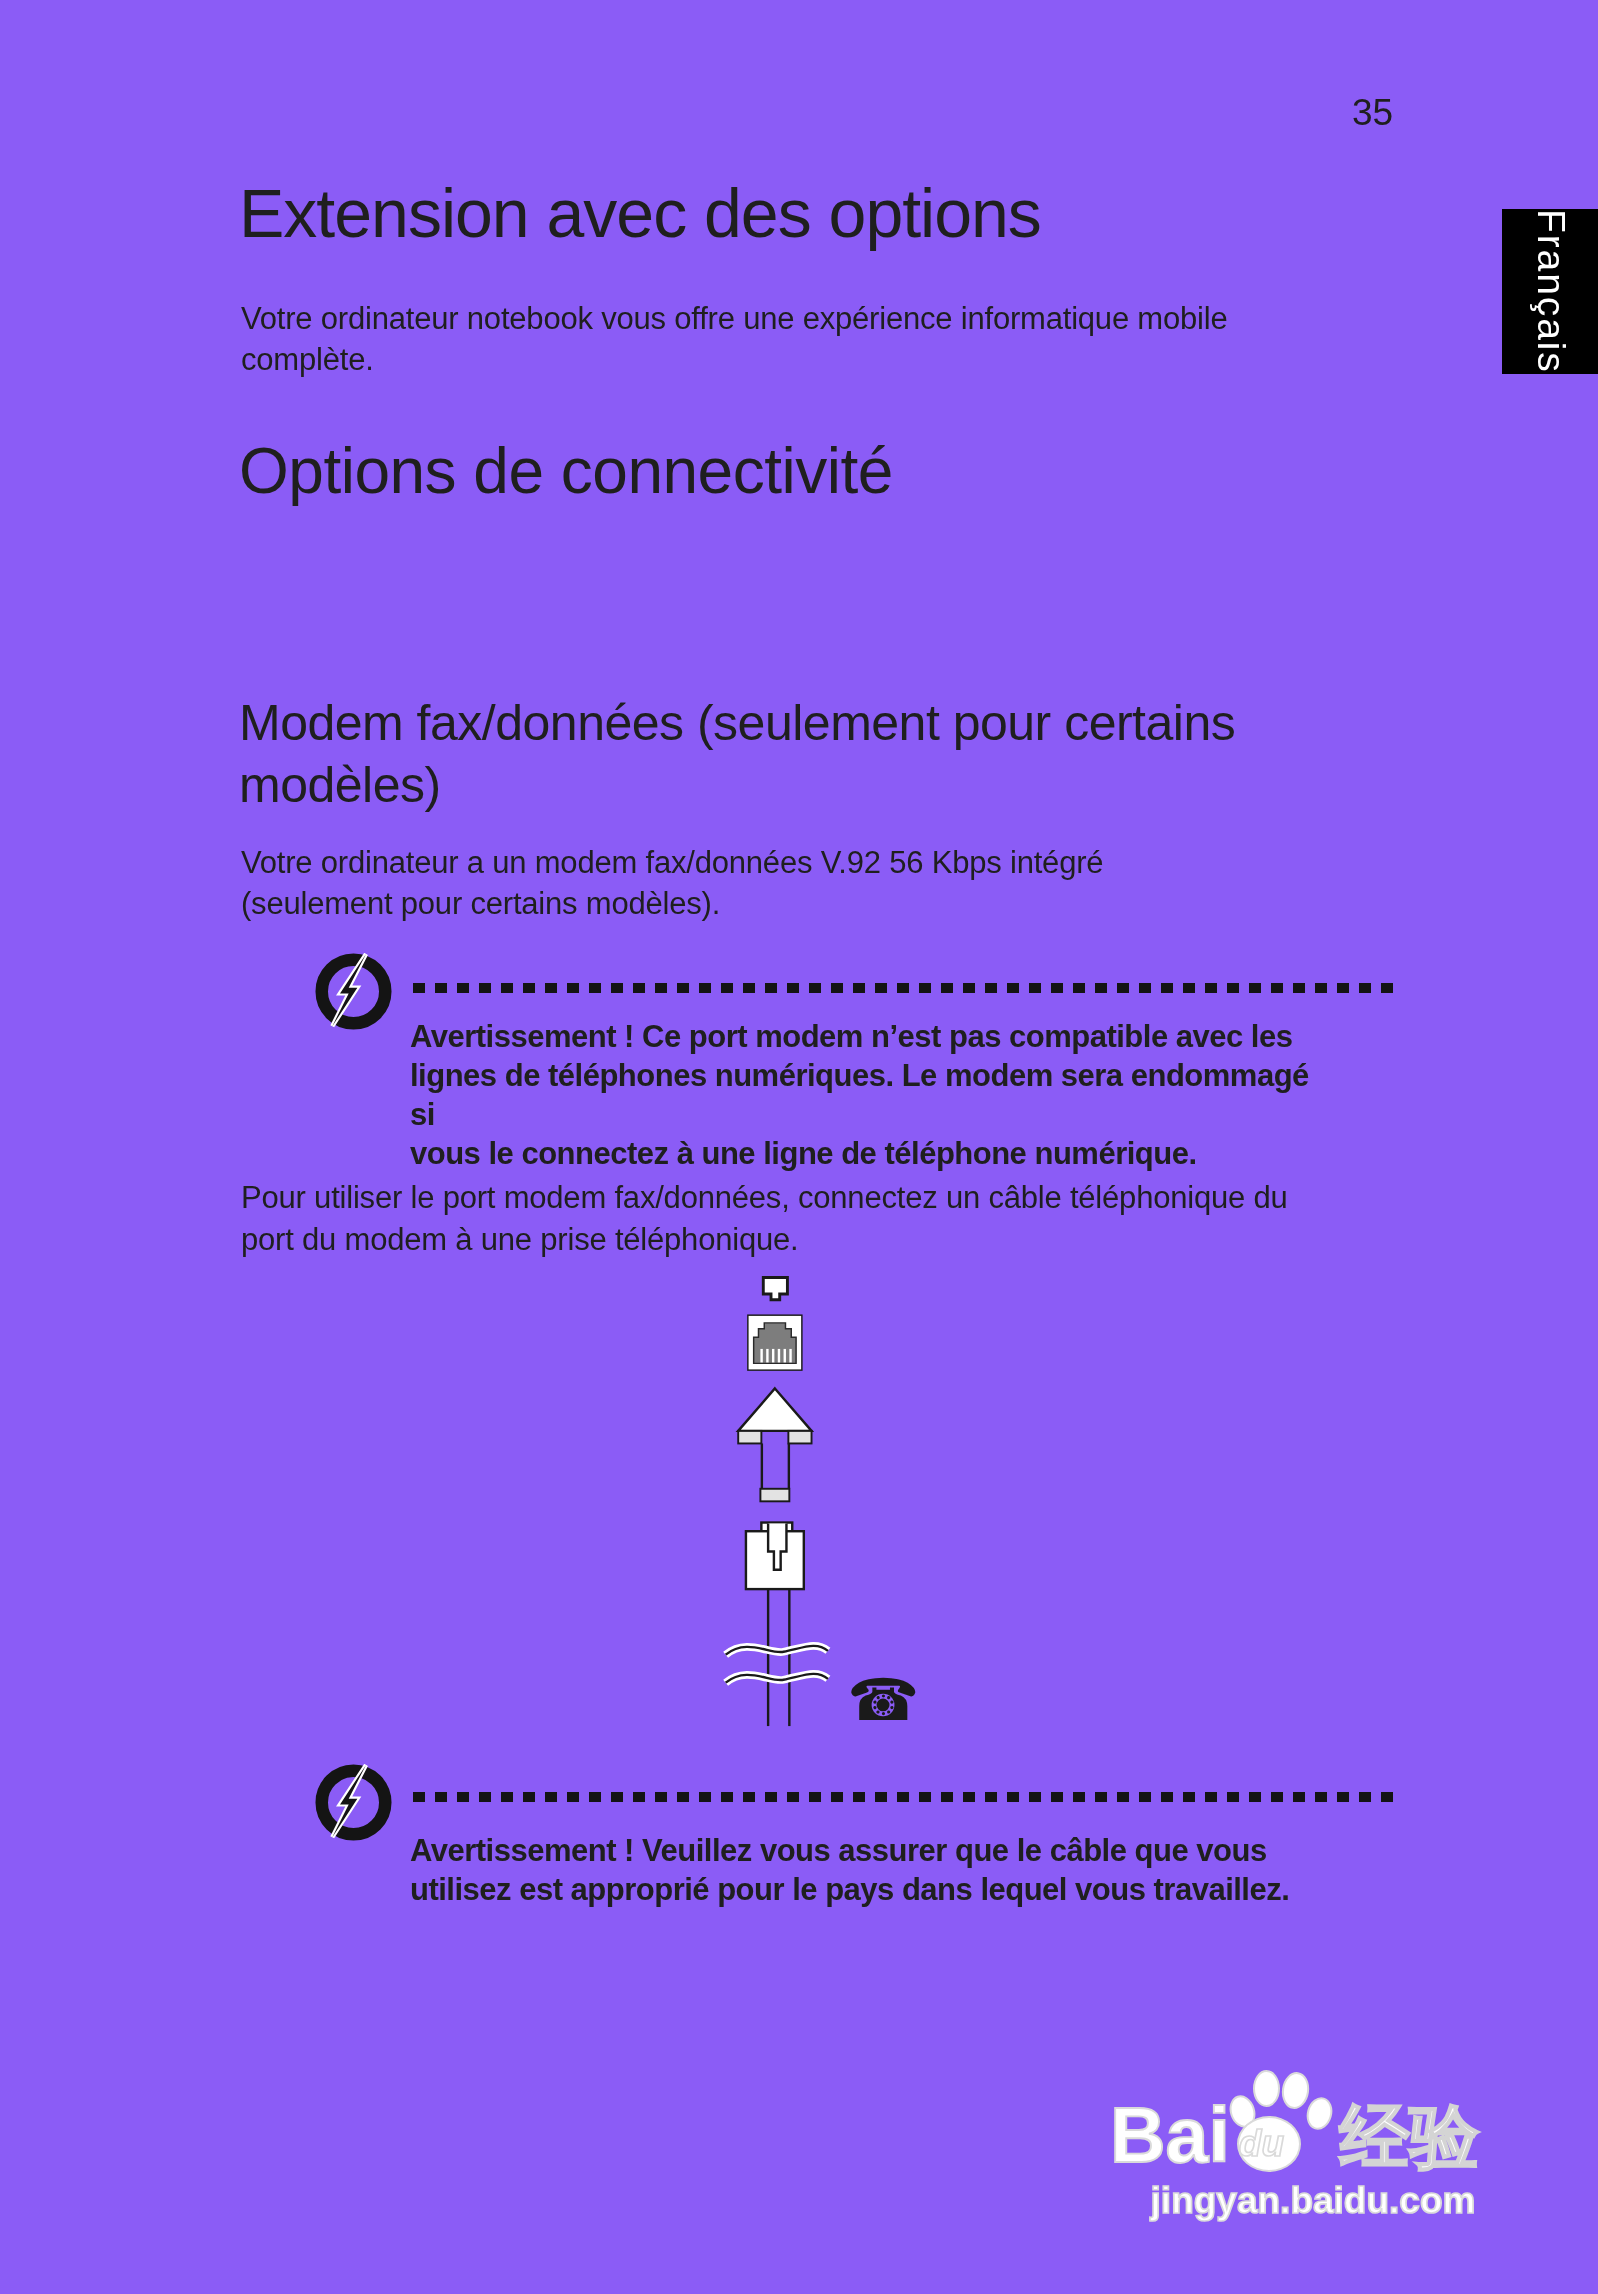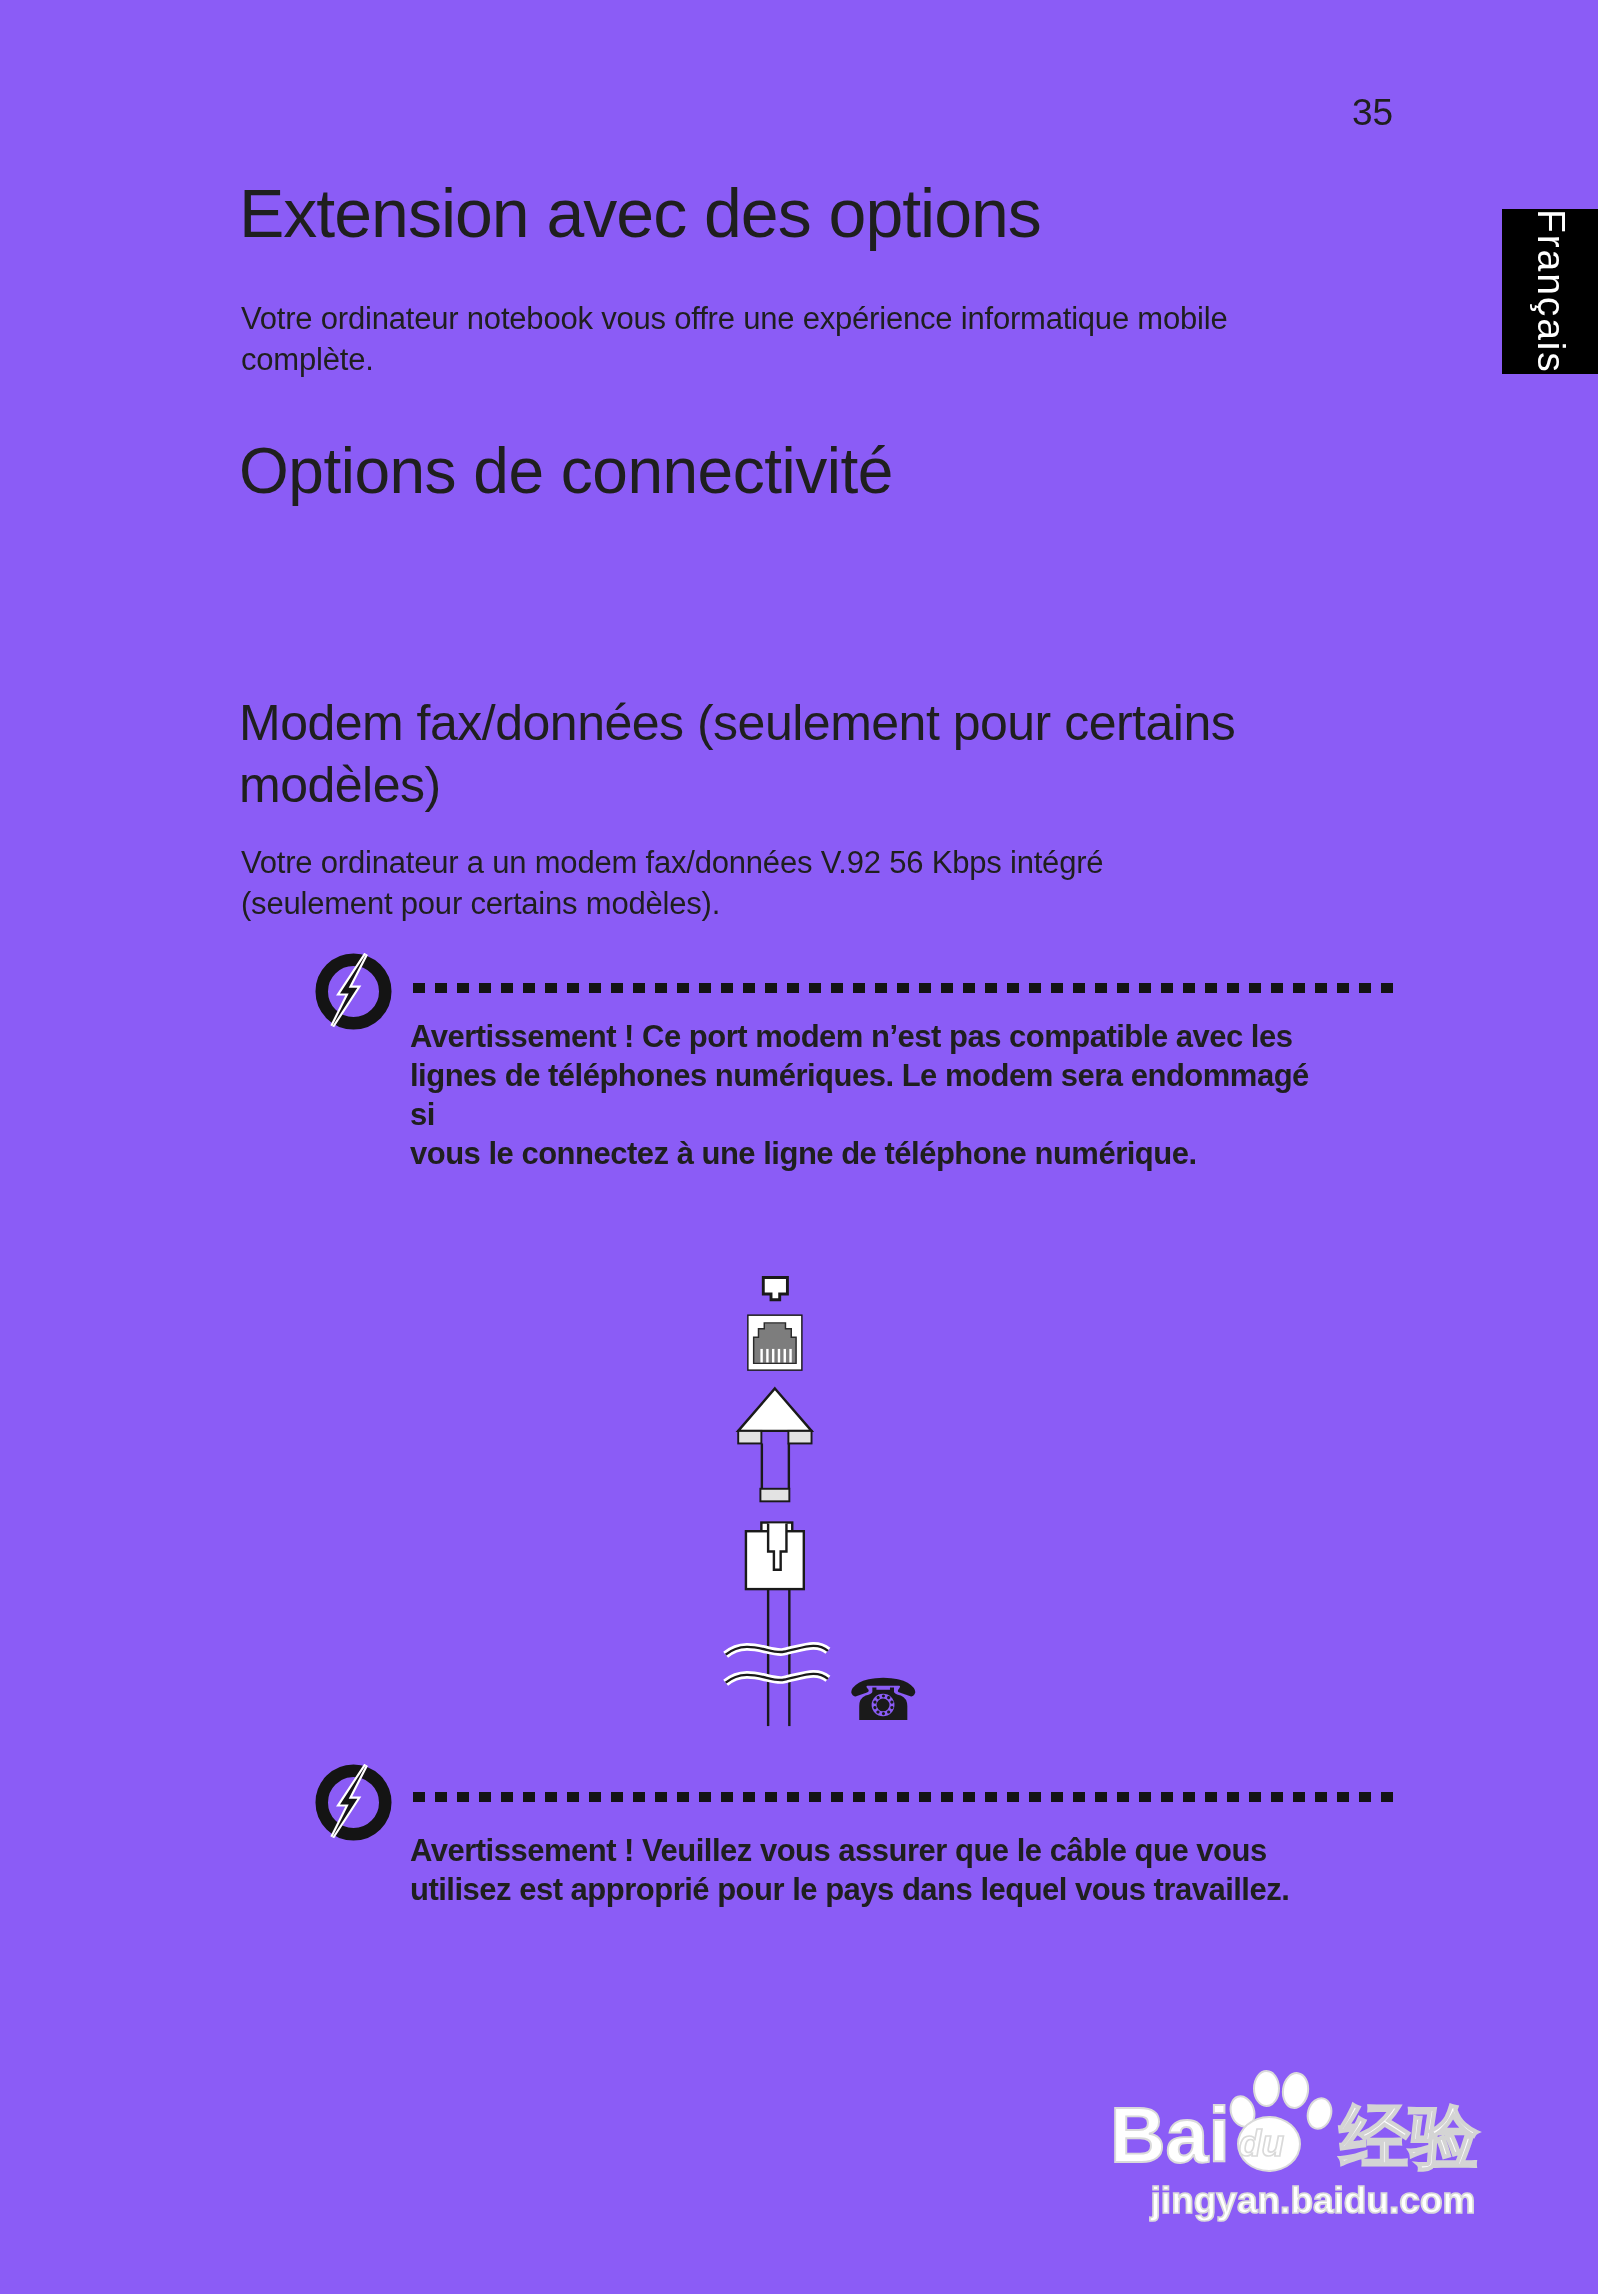--- a/index.html
+++ b/index.html
@@ -76,20 +76,22 @@
 
   <svg class="abs warn-icon wi1" viewBox="0 0 80 80">
     <circle cx="40" cy="40" r="33" fill="none" stroke="#141414" stroke-width="13"></circle>
     <path d="M53,1 L26,42 L35,42 L18,76 L44,36 L35,36 Z" fill="#141414" stroke="#ffffff" stroke-width="4.5" paint-order="stroke" stroke-linejoin="miter"></path>
   </svg>
   <div class="abs dotted d1"></div>
   <div class="abs warn-text lines w1">Avertissement ! Ce port modem n’est pas compatible avec les
 lignes de téléphones numériques. Le modem sera endommagé si
 vous le connectez à une ligne de téléphone numérique.</div>
 
+  <div class="abs body-text lines p-usage">Pour utiliser le port modem fax/données, connectez un câble téléphonique du
+port du modem à une prise téléphonique.</div>
 
   <svg class="abs diagram" width="251" height="463" viewBox="0 0 260 480">
 
     <path d="M51,13 H76 V30 H68 V36 H59 V30 H51 Z" fill="#fff" stroke="#1a1a1a" stroke-width="3"></path>
 
     <g>
       <rect x="35" y="52" width="56" height="57" fill="#fff" stroke="#1a1a1a" stroke-width="1.5"></rect>
       <path d="M41,102 L41,75 L46,75 L46,66 L52,66 L52,60 L74,60 L74,66 L80,66 L80,75 L85,75 L85,102 Z" fill="#7d7d7d" stroke="#2a2a2a" stroke-width="1.5"></path>
       <g fill="#ffffff">
         <rect x="48" y="87" width="2.5" height="14"></rect>

